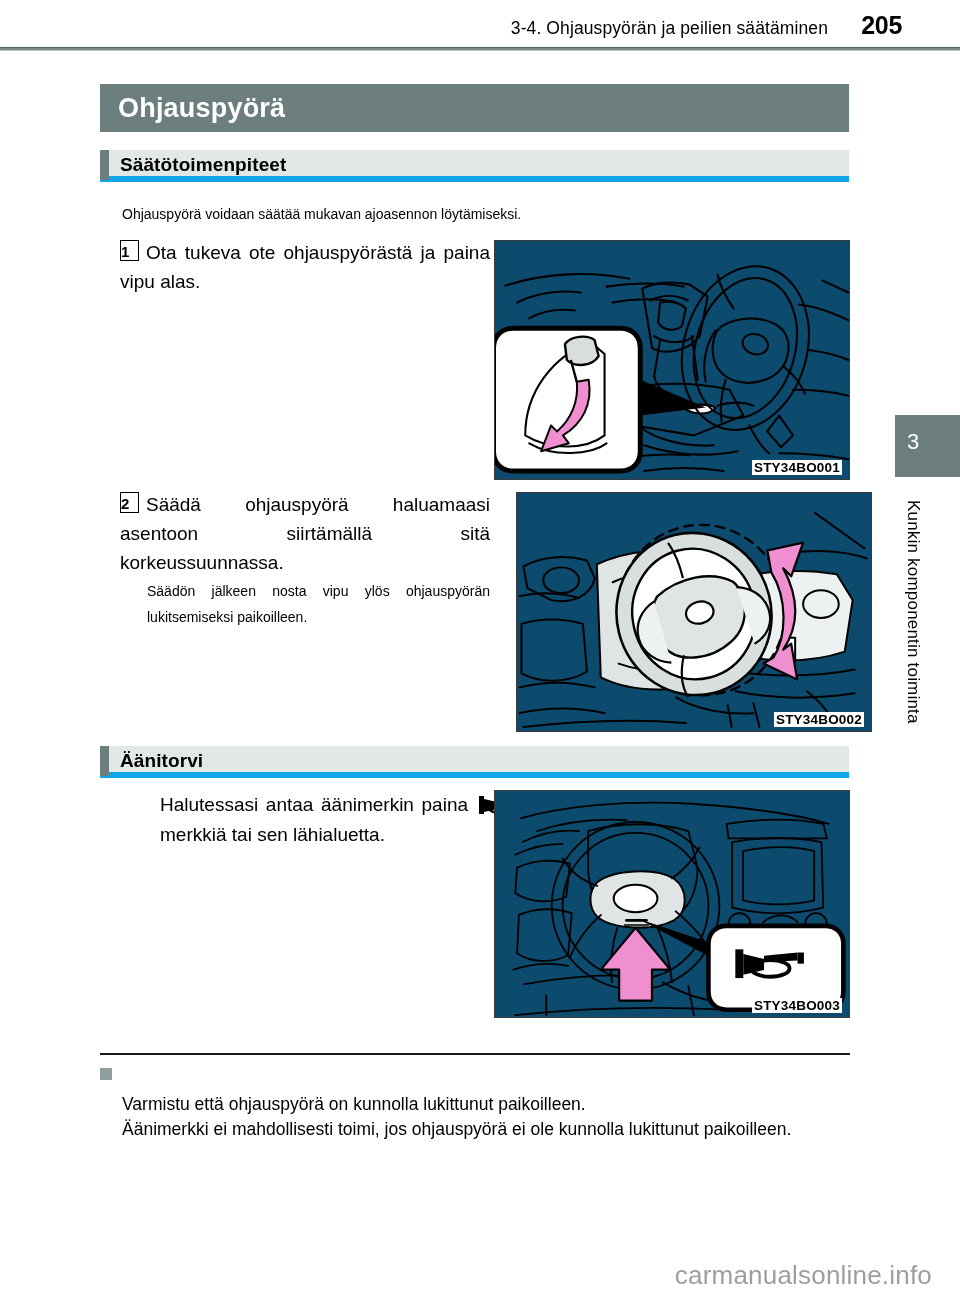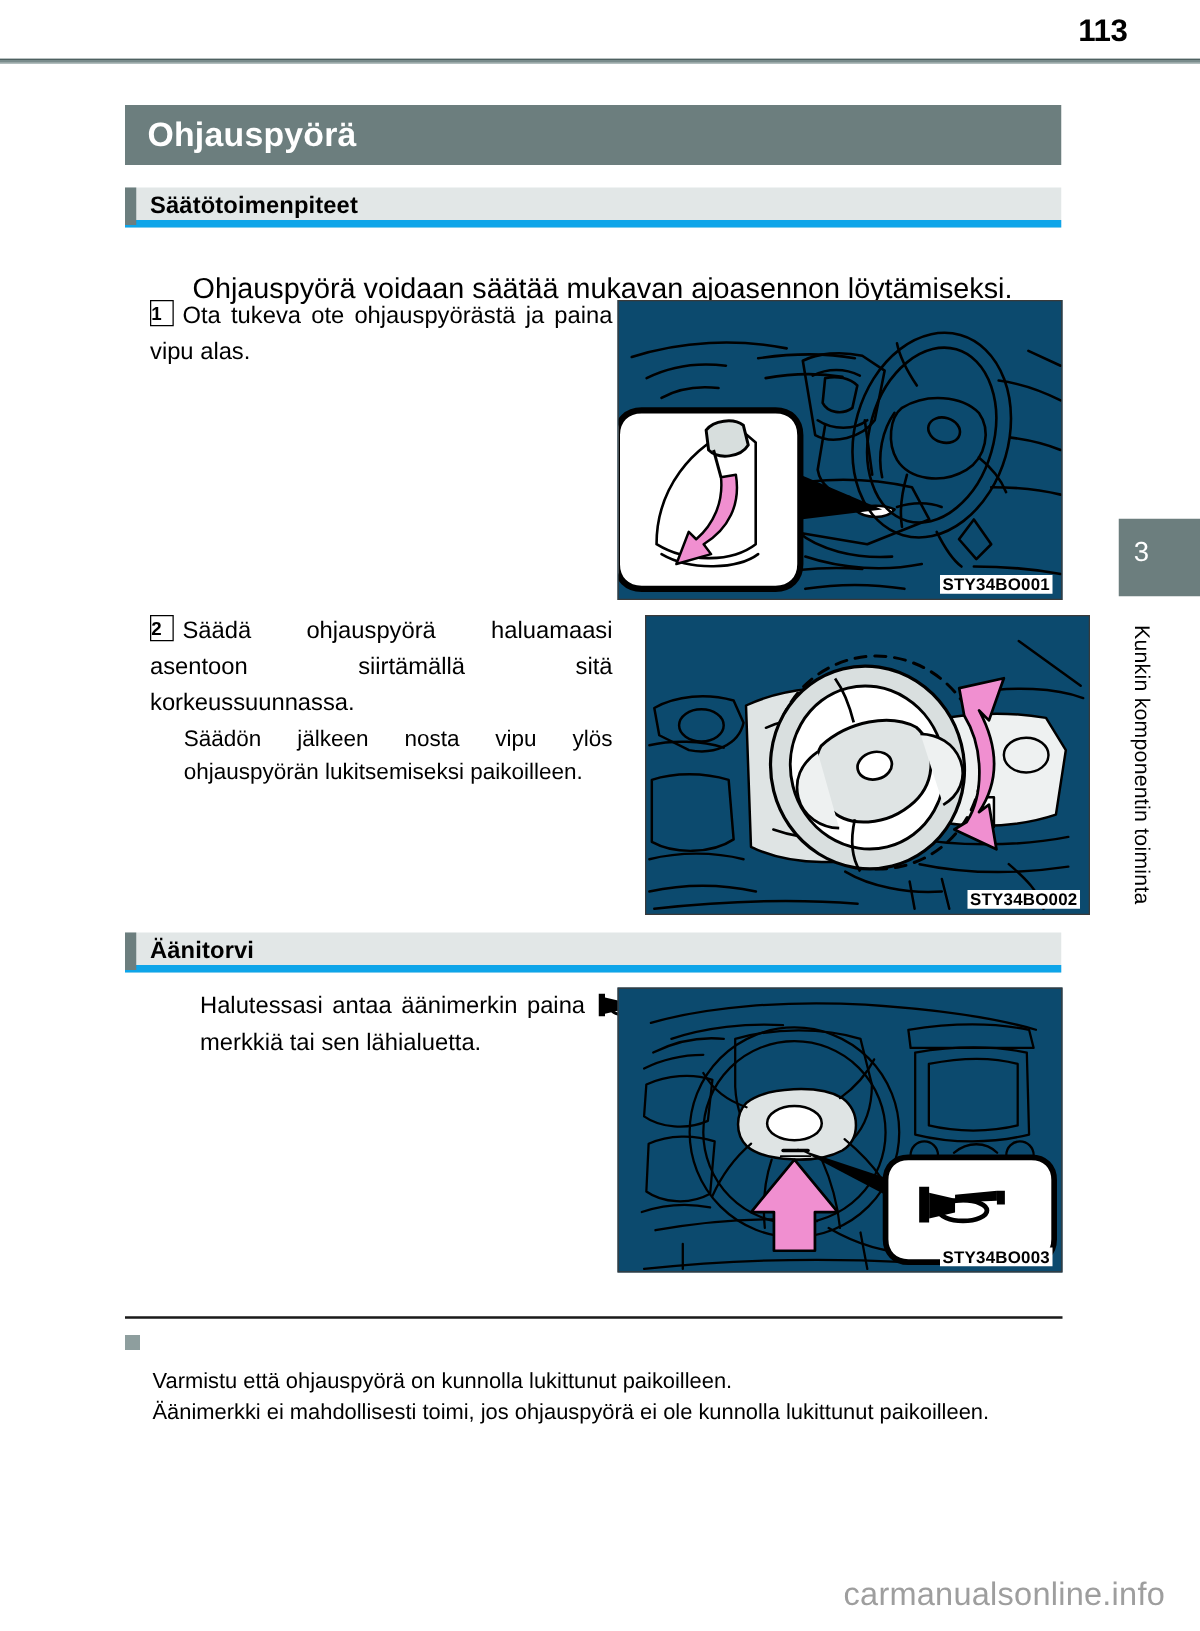--- a/index.html
+++ b/index.html
@@ -82,25 +82,24 @@
     font-size: 19px;
     font-weight: bold;
     letter-spacing: .1px;
   }
   #subhead-saato { top: 150px; }
   #subhead-aani  { top: 746px; }
 
   
   .intro-line {
     position: absolute;
-    left: 122px; top: 216px;
+    left: 122px; top: 200px;
     width: 720px;
-    font-size: 23px;
+    font-size: 14px;
     line-height: 28px;
-    text-align: center;
   }
 
   .step {
     position: absolute;
     width: 370px;
     font-size: 19px;
     line-height: 29px;
   }
   .step .num {
     display: inline-block;
@@ -118,21 +117,21 @@
   .just {
     text-align: justify;
     text-align-last: left;
   }
   #step1 { left: 120px; top: 238px; }
   #step2 { left: 120px; top: 490px; }
   #step2-note {
     position: absolute;
     left: 147px; top: 578px;
     width: 343px;
-    font-size: 18px;
+    font-size: 14px;
     line-height: 26px;
     text-align: justify;
     text-align-last: left;
   }
 
   #horn-para {
     position: absolute;
     left: 120px; top: 790px;
     width: 370px;
     font-size: 19px;
@@ -232,21 +231,22 @@
     right: 28px; bottom: 14px;
     font-size: 26px;
     color: #9e9e9e;
     letter-spacing: .2px;
   }
 </style>
 </head>
 <body>
 
 <div id="running-head">
-  <div class="rh-pageno">113</div>
+  <div class="rh-title">3-4. Ohjauspyörän ja peilien säätäminen</div>
+  <div class="rh-pageno">205</div>
 </div>
 <div id="head-rule"></div>
 
 <div id="section-title">
   <div class="st-label">Ohjauspyörä</div>
 </div>
 
 <div id="subhead-saato" class="subhead">
   <div class="sh-bar"></div>
   <div class="sh-label">Säätötoimenpiteet</div>

